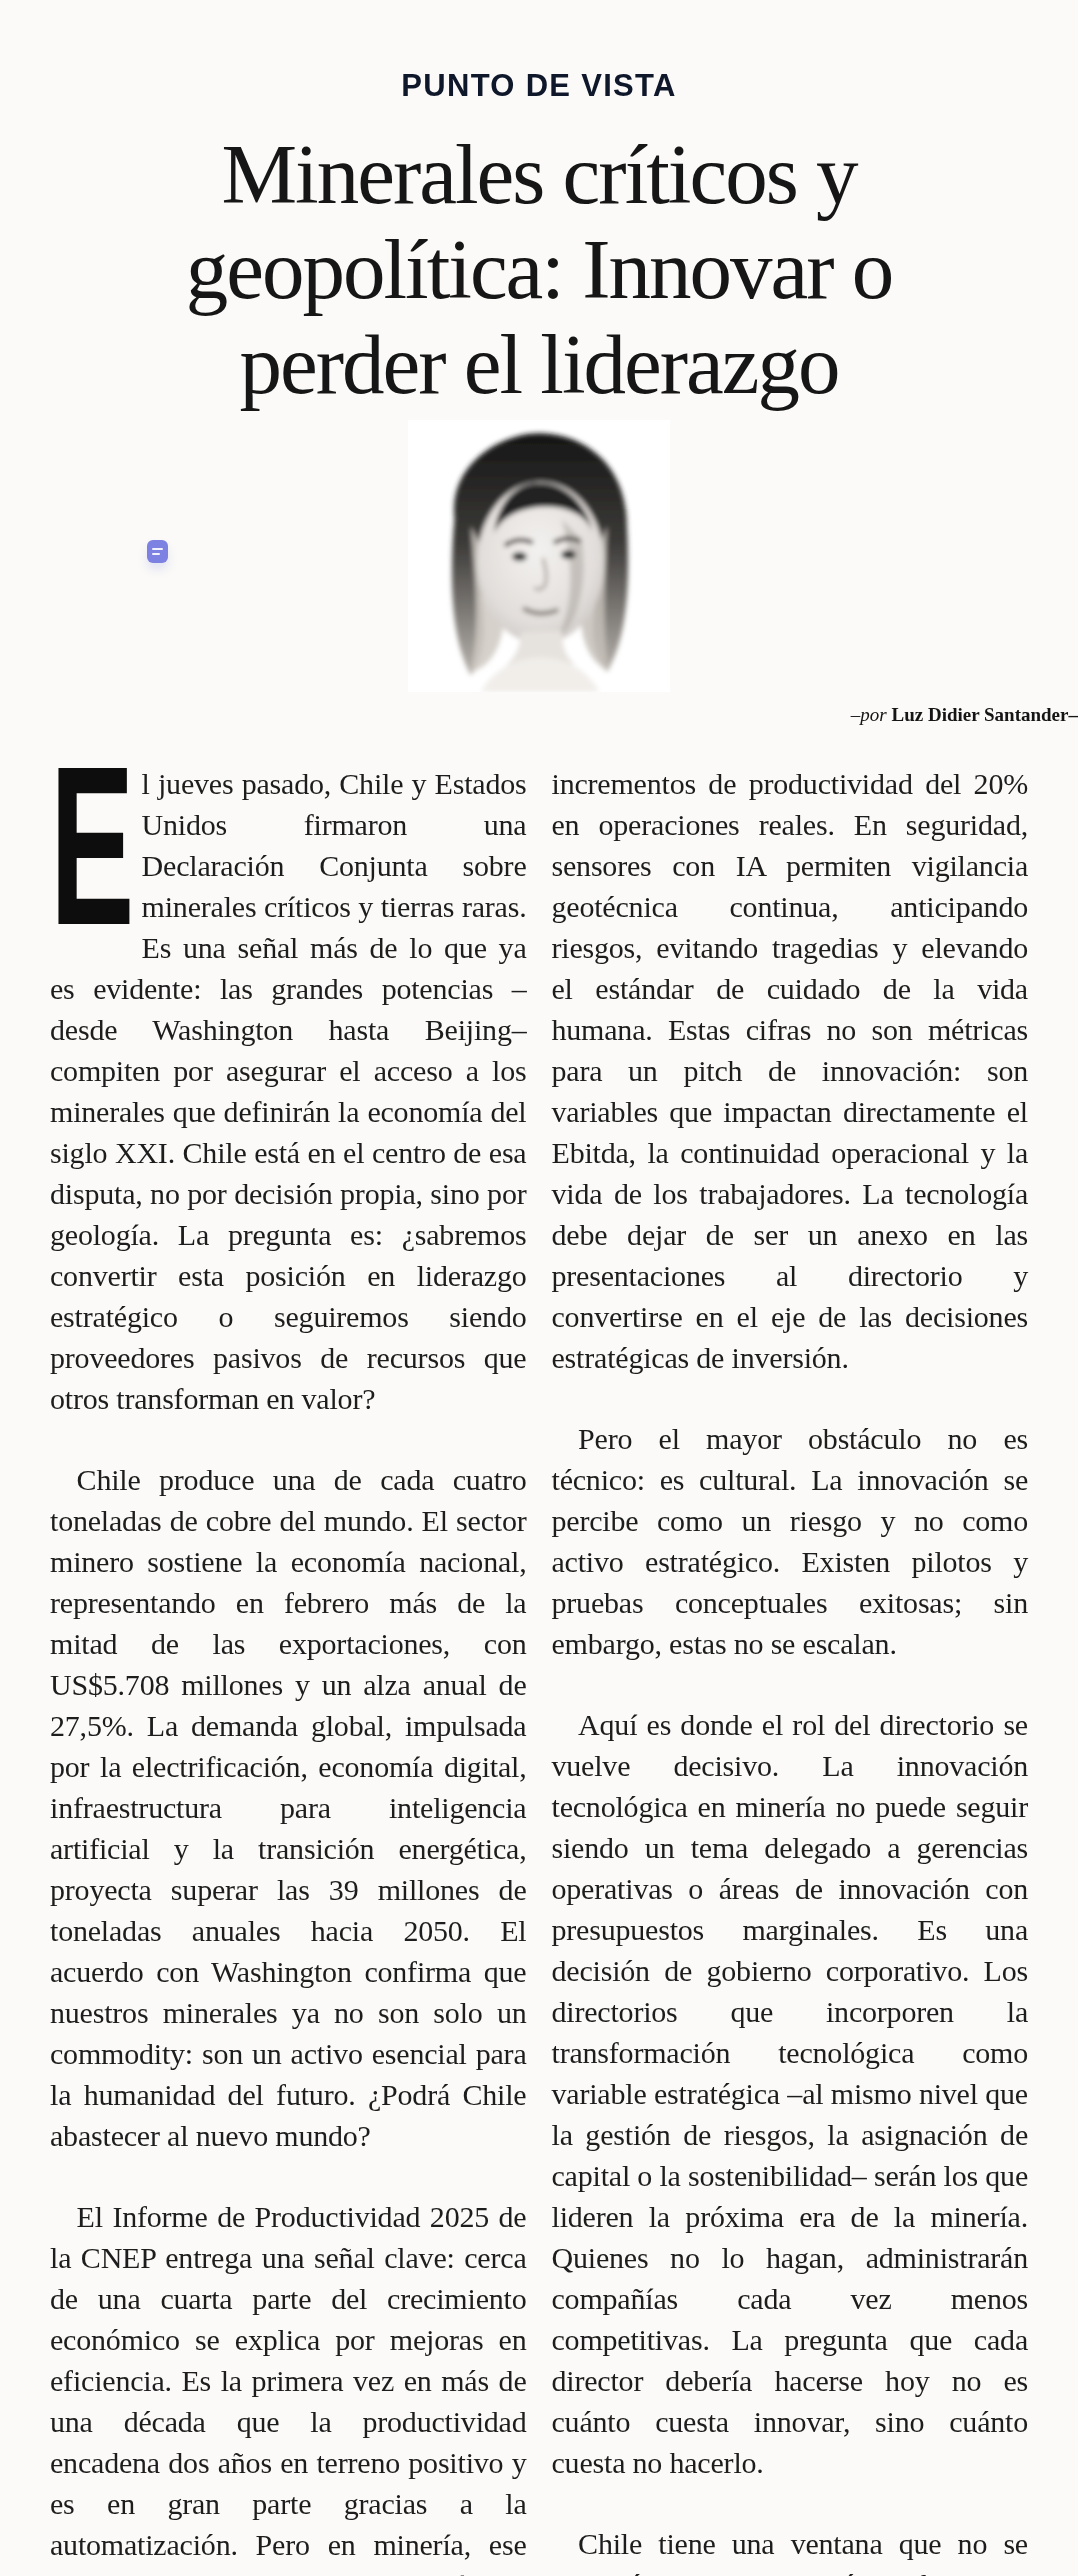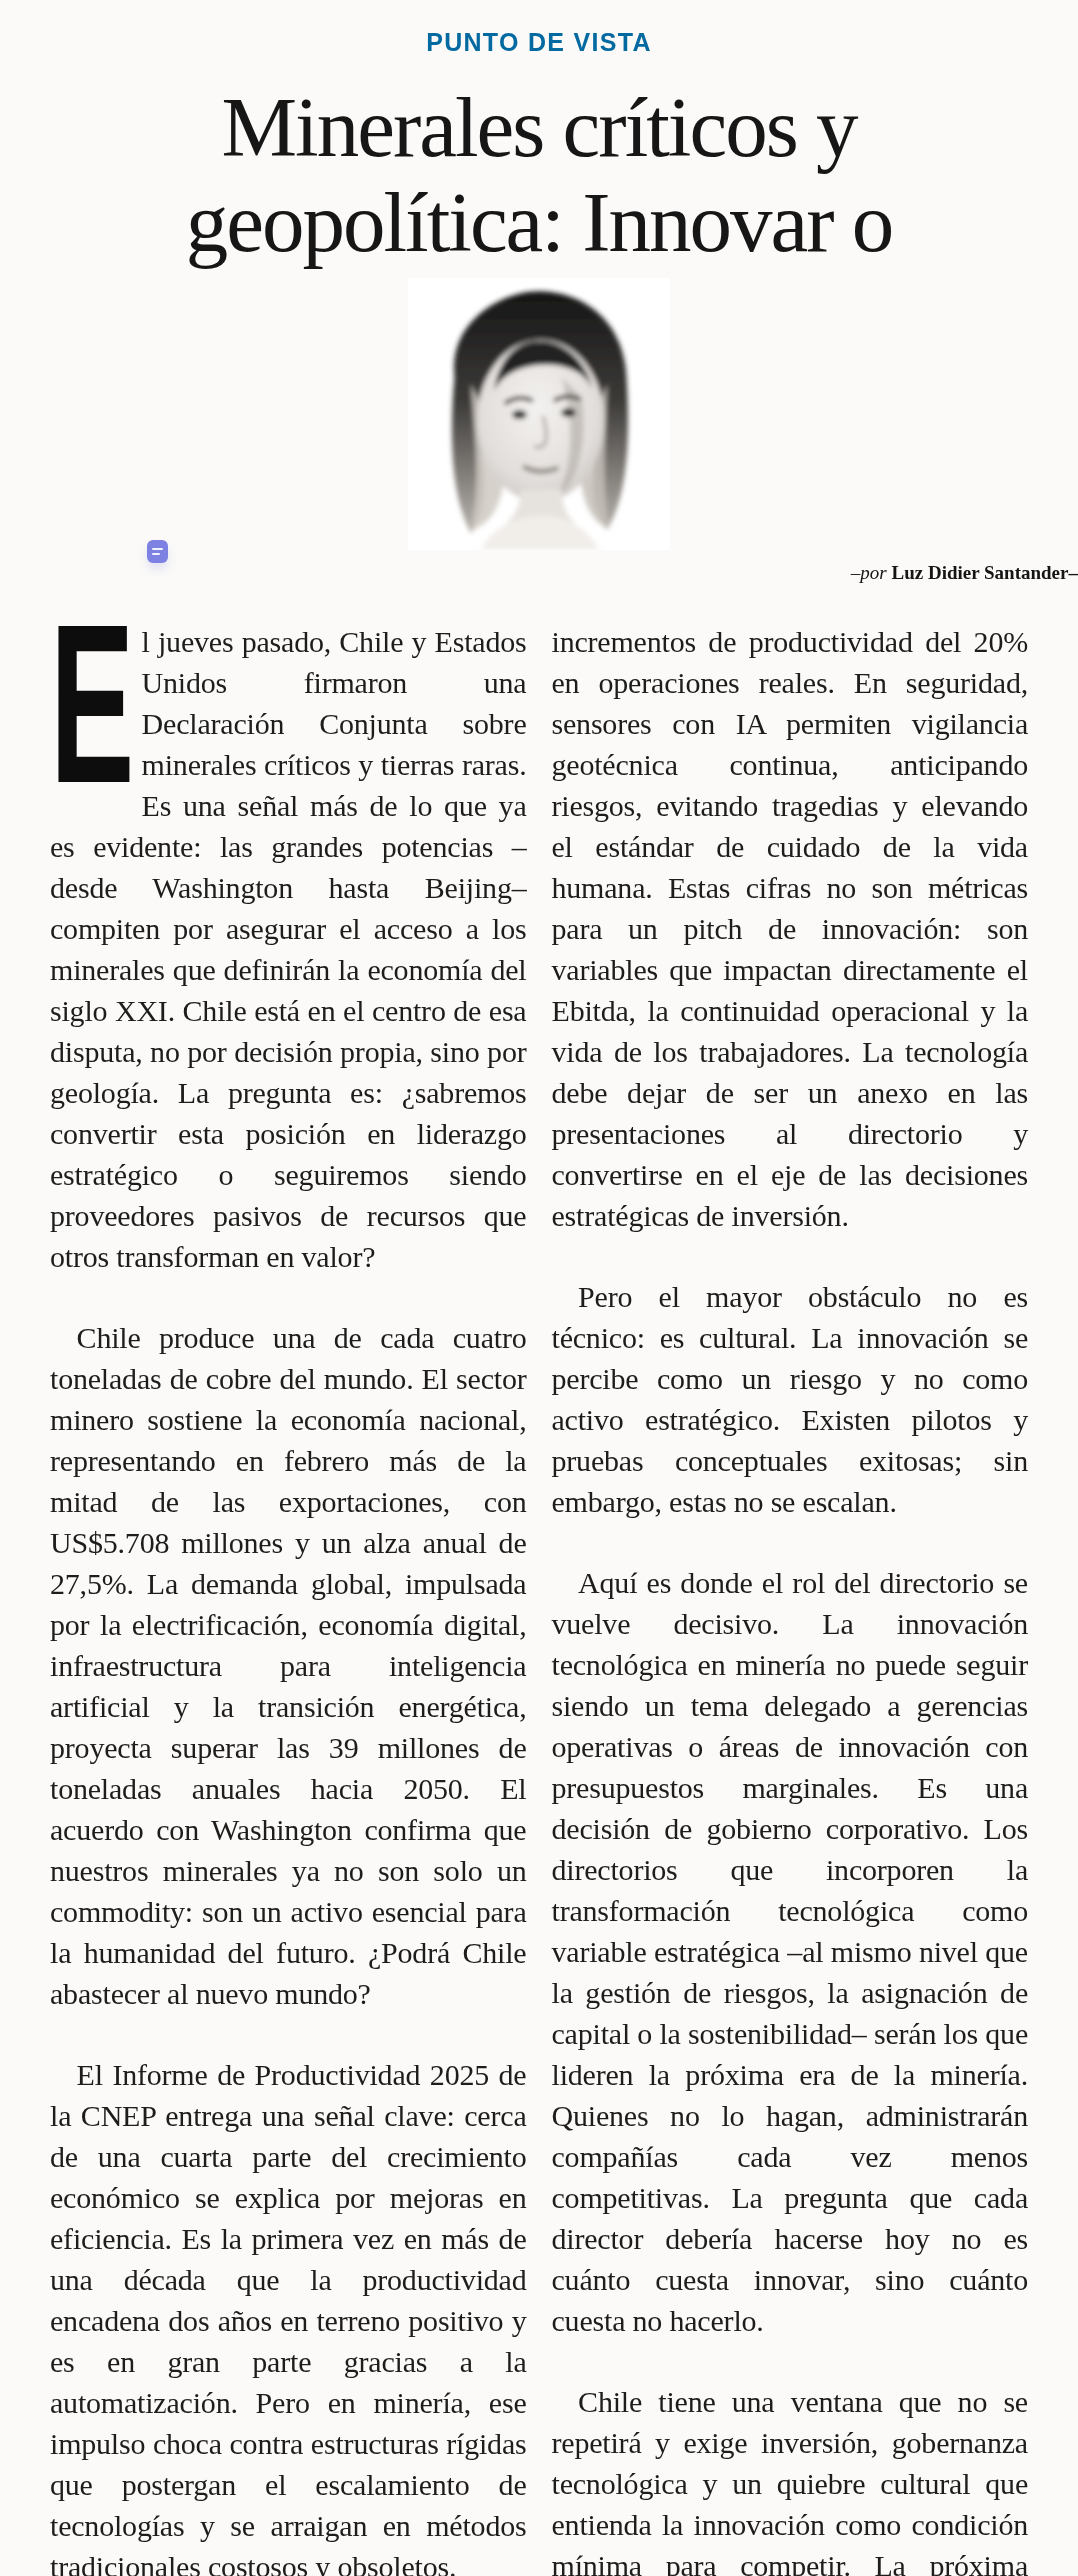--- a/index.html
+++ b/index.html
@@ -2,23 +2,23 @@
 <html lang="es" style="font-size:10.6px"><head>
 <meta charset="utf-8">
 <style>
   html,body{margin:0;padding:0;}
   body{
     width:1078px;height:2576px;position:relative;overflow:hidden;
     background:#fbfaf8;color:#1d1d1d;
     font-family:"Liberation Serif", serif;
   }
   .kicker{
-    padding-top:28px;text-align:center;
+    padding-top:68px;text-align:center;
     font-family:"Liberation Sans", sans-serif;font-weight:700;
-    font-size:25px;letter-spacing:1.3px;color:#0369a1;
+    font-size:31px;letter-spacing:1.3px;color:#0f172a;
   }
   .title{
     margin:22.6px auto 0;text-align:center;font-weight:400;
     font-size:85px;line-height:1.12;letter-spacing:-2px;color:#161616;
   }
   .title .tline{display:block;}
   .badge{
     position:absolute;left:147px;top:540px;width:21px;height:22.6px;
     background:#7c81e2;border-radius:6px;
     box-shadow:0 6.6px 9.3px rgba(120,130,220,.18);
@@ -55,20 +55,21 @@
 </head>
 <body>
 
 <div>
 
   <div class="kicker">PUNTO DE VISTA</div>
 
   <h1 class="title">
     <span class="tline">Minerales críticos y</span>
     <span class="tline">geopolítica: Innovar o</span>
+    <span class="tline">perder el liderazgo</span>
   </h1>
 
   <div class="badge">
     <i class="l1"></i>
     <i class="l2"></i>
   </div>
 
   <div class="portrait">
     <svg viewBox="0 0 395 410" xmlns="http://www.w3.org/2000/svg">
       <defs>

